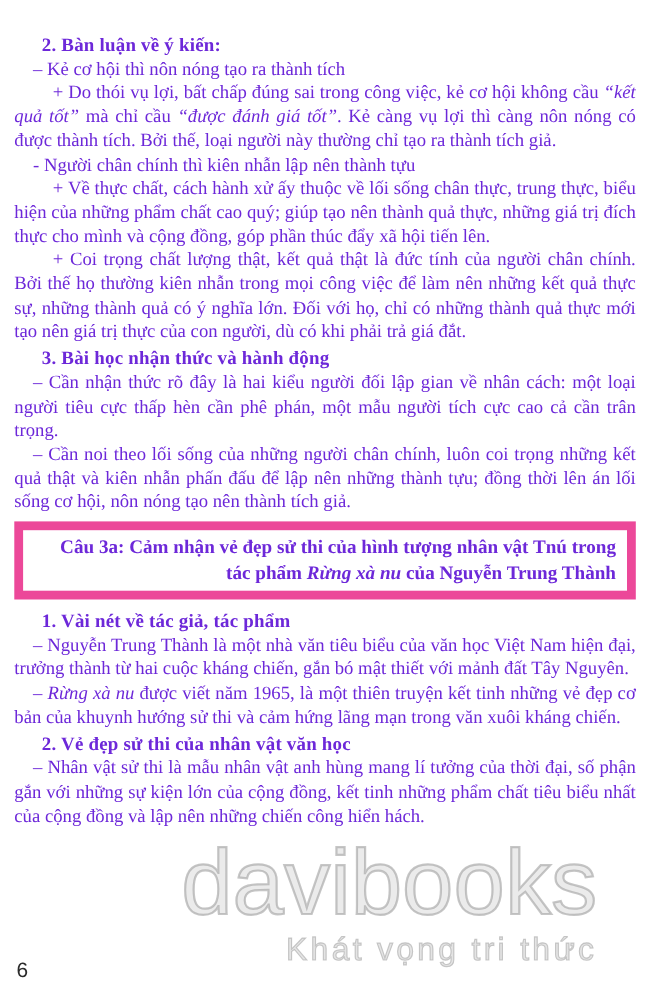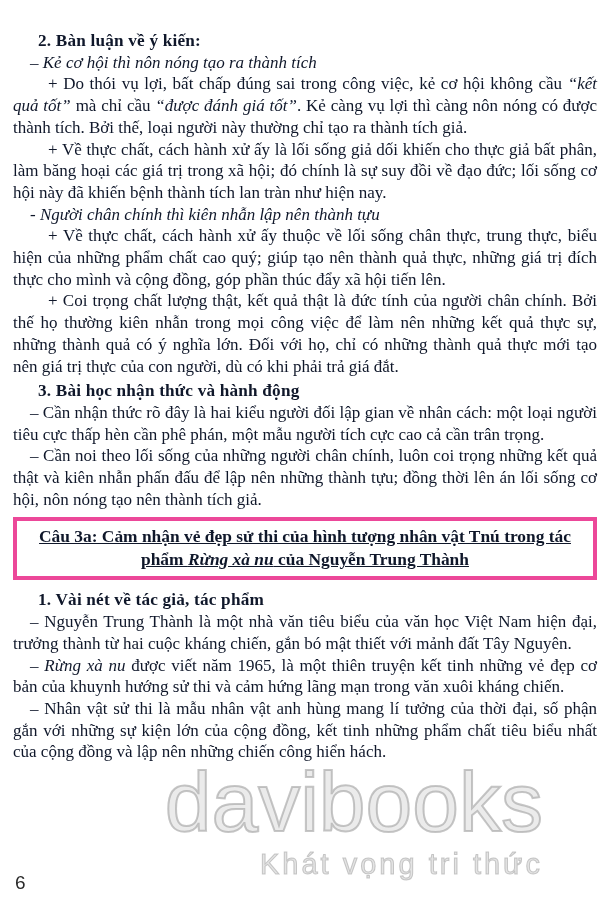--- a/index.html
+++ b/index.html
@@ -9,51 +9,49 @@
     font-family: "Liberation Serif", "DejaVu Serif", serif;
   }
   .page {
     position: relative;
     width: 600px; height: 906px;
     background: #ffffff;
     overflow: hidden;
   }
   .content {
     position: absolute;
-    left: 13px; right: 3px; top: 27px;
+    left: 13px; right: 22px; top: 27px;
     z-index: 1;
-    color: #0f172a;
+    color: #6d28d9;
     font-size: 17px;
     line-height: 21.7px;
     text-align: justify;
   }
   .content p { margin: 0; }
   .hd {
     font-weight: bold;
     text-indent: 25px;
     margin: 3px 0 0 0 !important;
     font-size: 17.2px;
     letter-spacing: 0.2px;
   }
   .pt {            
-    font-style: italic;
     text-indent: 17px;
   }
   .plus { text-indent: 35px; }   
   .dash { text-indent: 17px; }   
   .qbox {
-    border: 4px solid #ec4899;
+    border: 8px solid #ec4899;
     margin: 7px 0 9px 0;
     padding: 4px 10px 5px 10px;
-    text-align: center;
+    text-align: right;
     text-indent: 0;
     font-weight: bold;
     font-size: 17.4px;
     line-height: 23px;
-    text-decoration: underline;
   }
   .qbox .bi { font-style: italic; }
   .watermark {
     position: absolute;
     left: 128px; top: 760px;
     width: 415px;
     text-align: right;
     z-index: 2;
     pointer-events: none;
     font-family: "Liberation Sans", "DejaVu Sans", sans-serif;
@@ -92,21 +90,20 @@
   </div>
 
   <div class="content">
 
     <p class="hd">2. Bàn luận về ý kiến:</p>
 
     <p class="pt">– Kẻ cơ hội thì nôn nóng tạo ra thành tích</p>
 
     <p class="plus"><span>+ Do thói vụ lợi, bất chấp đúng sai trong công việc, kẻ cơ hội không cầu </span><em>“kết quả tốt”</em><span> mà chỉ cầu </span><em>“được đánh giá tốt”</em><span>. Kẻ càng vụ lợi thì càng nôn nóng có được thành tích. Bởi thế, loại người này thường chỉ tạo ra thành tích giả.</span></p>
 
-    <p class="plus">+ Về thực chất, cách hành xử ấy là lối sống giả dối khiến cho thực giả bất phân, làm băng hoại các giá trị trong xã hội; đó chính là sự suy đồi về đạo đức; lối sống cơ hội này đã khiến bệnh thành tích lan tràn như hiện nay.</p>
 
     <p class="pt">- Người chân chính thì kiên nhẫn lập nên thành tựu</p>
 
     <p class="plus">+ Về thực chất, cách hành xử ấy thuộc về lối sống chân thực, trung thực, biểu hiện của những phẩm chất cao quý; giúp tạo nên thành quả thực, những giá trị đích thực cho mình và cộng đồng, góp phần thúc đẩy xã hội tiến lên.</p>
 
     <p class="plus">+ Coi trọng chất lượng thật, kết quả thật là đức tính của người chân chính. Bởi thế họ thường kiên nhẫn trong mọi công việc để làm nên những kết quả thực sự, những thành quả có ý nghĩa lớn. Đối với họ, chỉ có những thành quả thực mới tạo nên giá trị thực của con người, dù có khi phải trả giá đắt.</p>
 
     <p class="hd">3. Bài học nhận thức và hành động</p>
 
     <p class="dash">– Cần nhận thức rõ đây là hai kiểu người đối lập gian về nhân cách: một loại người tiêu cực thấp hèn cần phê phán, một mẫu người tích cực cao cả cần trân trọng.</p>
@@ -114,20 +111,21 @@
     <p class="dash">– Cần noi theo lối sống của những người chân chính, luôn coi trọng những kết quả thật và kiên nhẫn phấn đấu để lập nên những thành tựu; đồng thời lên án lối sống cơ hội, nôn nóng tạo nên thành tích giả.</p>
 
     <div class="qbox"><span>Câu 3a: Cảm nhận vẻ đẹp sử thi của hình tượng nhân vật Tnú trong tác phẩm </span><em class="bi">Rừng xà nu</em><span> của Nguyễn Trung Thành</span></div>
 
     <p class="hd">1. Vài nét về tác giả, tác phẩm</p>
 
     <p class="dash">– Nguyễn Trung Thành là một nhà văn tiêu biểu của văn học Việt Nam hiện đại, trưởng thành từ hai cuộc kháng chiến, gắn bó mật thiết với mảnh đất Tây Nguyên.</p>
 
     <p class="dash"><span>– </span><em>Rừng xà nu</em><span> được viết năm 1965, là một thiên truyện kết tinh những vẻ đẹp cơ bản của khuynh hướng sử thi và cảm hứng lãng mạn trong văn xuôi kháng chiến.</span></p>
 
+    <p class="hd">2. Vẻ đẹp sử thi của nhân vật văn học</p>
 
     <p class="dash">– Nhân vật sử thi là mẫu nhân vật anh hùng mang lí tưởng của thời đại, số phận gắn với những sự kiện lớn của cộng đồng, kết tinh những phẩm chất tiêu biểu nhất của cộng đồng và lập nên những chiến công hiển hách.</p>
 
 
   </div>
 
   <div class="pagenum">6</div>
 
 </div>
 

